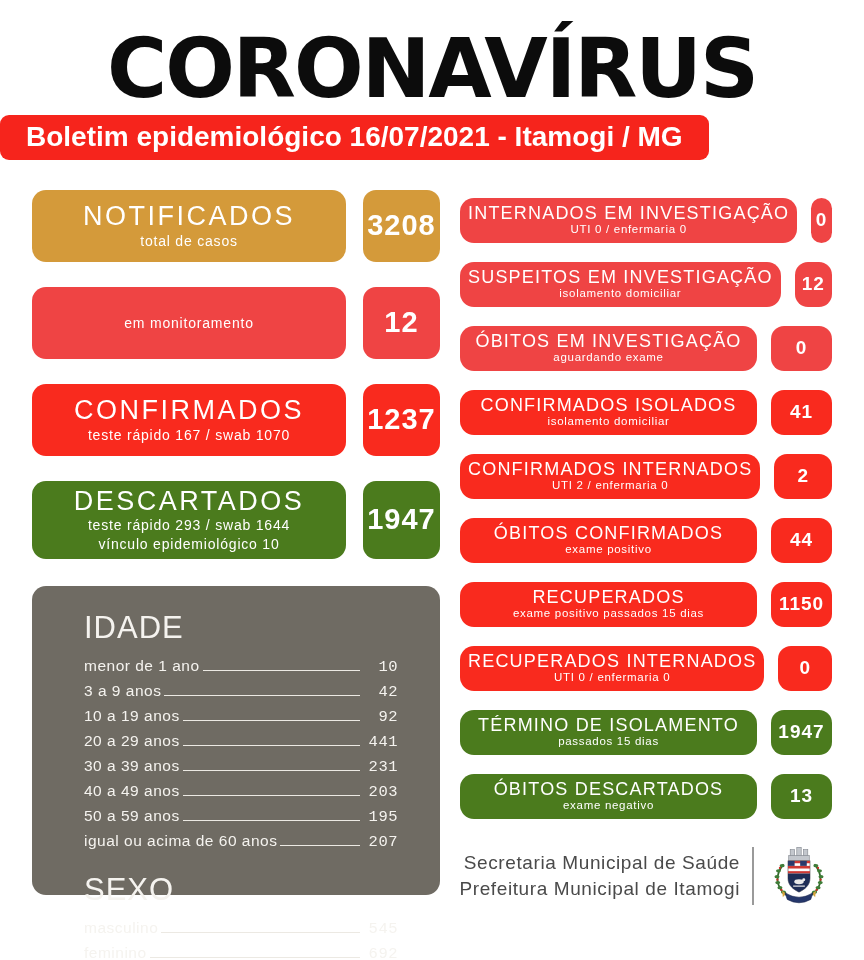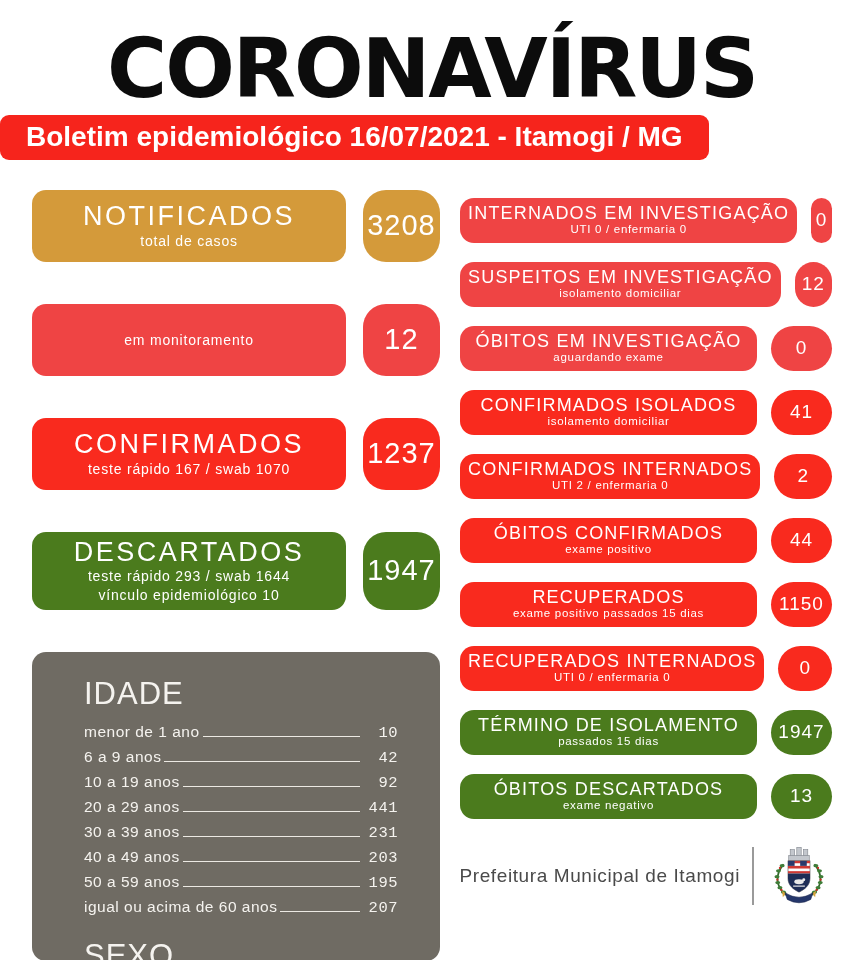--- a/index.html
+++ b/index.html
@@ -21,31 +21,31 @@
     font-size:28px; font-weight:bold; letter-spacing:0px;
     padding:7px 26px; line-height:1.1;
   }
   
   .content { display:flex; gap:20px; padding:0 32px; margin-top:30px; }
   .left-col  { width:408px; flex:0 0 408px; }
   .right-col { width:372px; flex:0 0 372px; margin-top:8px; }
 
   
   .srow { display:flex; align-items:stretch; }
-  .left-col .srow { gap:17px; margin-bottom:42px; height:72px; }
+  .left-col .srow { gap:17px; margin-bottom:25px; height:72px; }
   .left-col .srow.tall { height:78px; }
   .right-col .srow { gap:14px; margin-bottom:19px; height:45px; }
 
   .card {
     flex:1; border-radius:14px; color:#ffffff;
     display:flex; flex-direction:column; align-items:center; justify-content:center;
     text-align:center; padding:2px 8px;
   }
   .num {
-    border-radius:23px; color:#ffffff; font-weight:normal;
+    border-radius:13px; color:#ffffff; font-weight:bold;
     display:flex; align-items:center; justify-content:center; letter-spacing:1px;
   }
   .left-col  .num { width:77px; font-size:29px; }
   .right-col .num { width:61px; font-size:19px; }
 
   .left-col  .card-title { font-size:27px; letter-spacing:2.5px; line-height:1.05; }
   .left-col  .card-sub   { font-size:14px; letter-spacing:0.8px; line-height:1.2; margin-top:2px; }
   .right-col .card-title { font-size:18px; letter-spacing:1.2px; line-height:1.05; white-space:nowrap; }
   .right-col .card-sub   { font-size:11.5px; letter-spacing:0.7px; line-height:1.2; margin-top:1px; }
 
@@ -127,21 +127,21 @@
 
       <div class="panel">
         <div class="panel-title">IDADE</div>
         <div class="drows">
           <div class="drow">
               <span>menor de 1 ano</span>
               <span class="leader"></span>
               <span class="dvalue">10</span>
             </div>
           <div class="drow">
-              <span>6 a 9 anos</span>
+              <span>3 a 9 anos</span>
               <span class="leader"></span>
               <span class="dvalue">42</span>
             </div>
           <div class="drow">
               <span>10 a 19 anos</span>
               <span class="leader"></span>
               <span class="dvalue">92</span>
             </div>
           <div class="drow">
               <span>20 a 29 anos</span>
@@ -263,20 +263,21 @@
       <div class="srow">
         <div class="card c-green">
           <div class="card-title">ÓBITOS DESCARTADOS</div>
           <div class="card-sub">exame negativo</div>
         </div>
         <div class="num c-green">13</div>
       </div>
 
       <div class="footer">
         <div class="footer-text">
+          <div>Secretaria Municipal de Saúde</div>
           <div>Prefeitura Municipal de Itamogi</div>
         </div>
         <div class="footer-divider"></div>
         <svg class="crest" viewBox="0 0 90 100" xmlns="http://www.w3.org/2000/svg">
 
           <g fill="#3f7d38">
             <path d="M24,34 C12,48 13,64 27,76" fill="none" stroke="#35692e" stroke-width="2.5"></path>
             <path d="M66,34 C78,48 77,64 63,76" fill="none" stroke="#35692e" stroke-width="2.5"></path>
             <ellipse cx="22" cy="36" rx="3.4" ry="2.2"></ellipse>
               <ellipse cx="17" cy="43" rx="3.4" ry="2.2"></ellipse>

